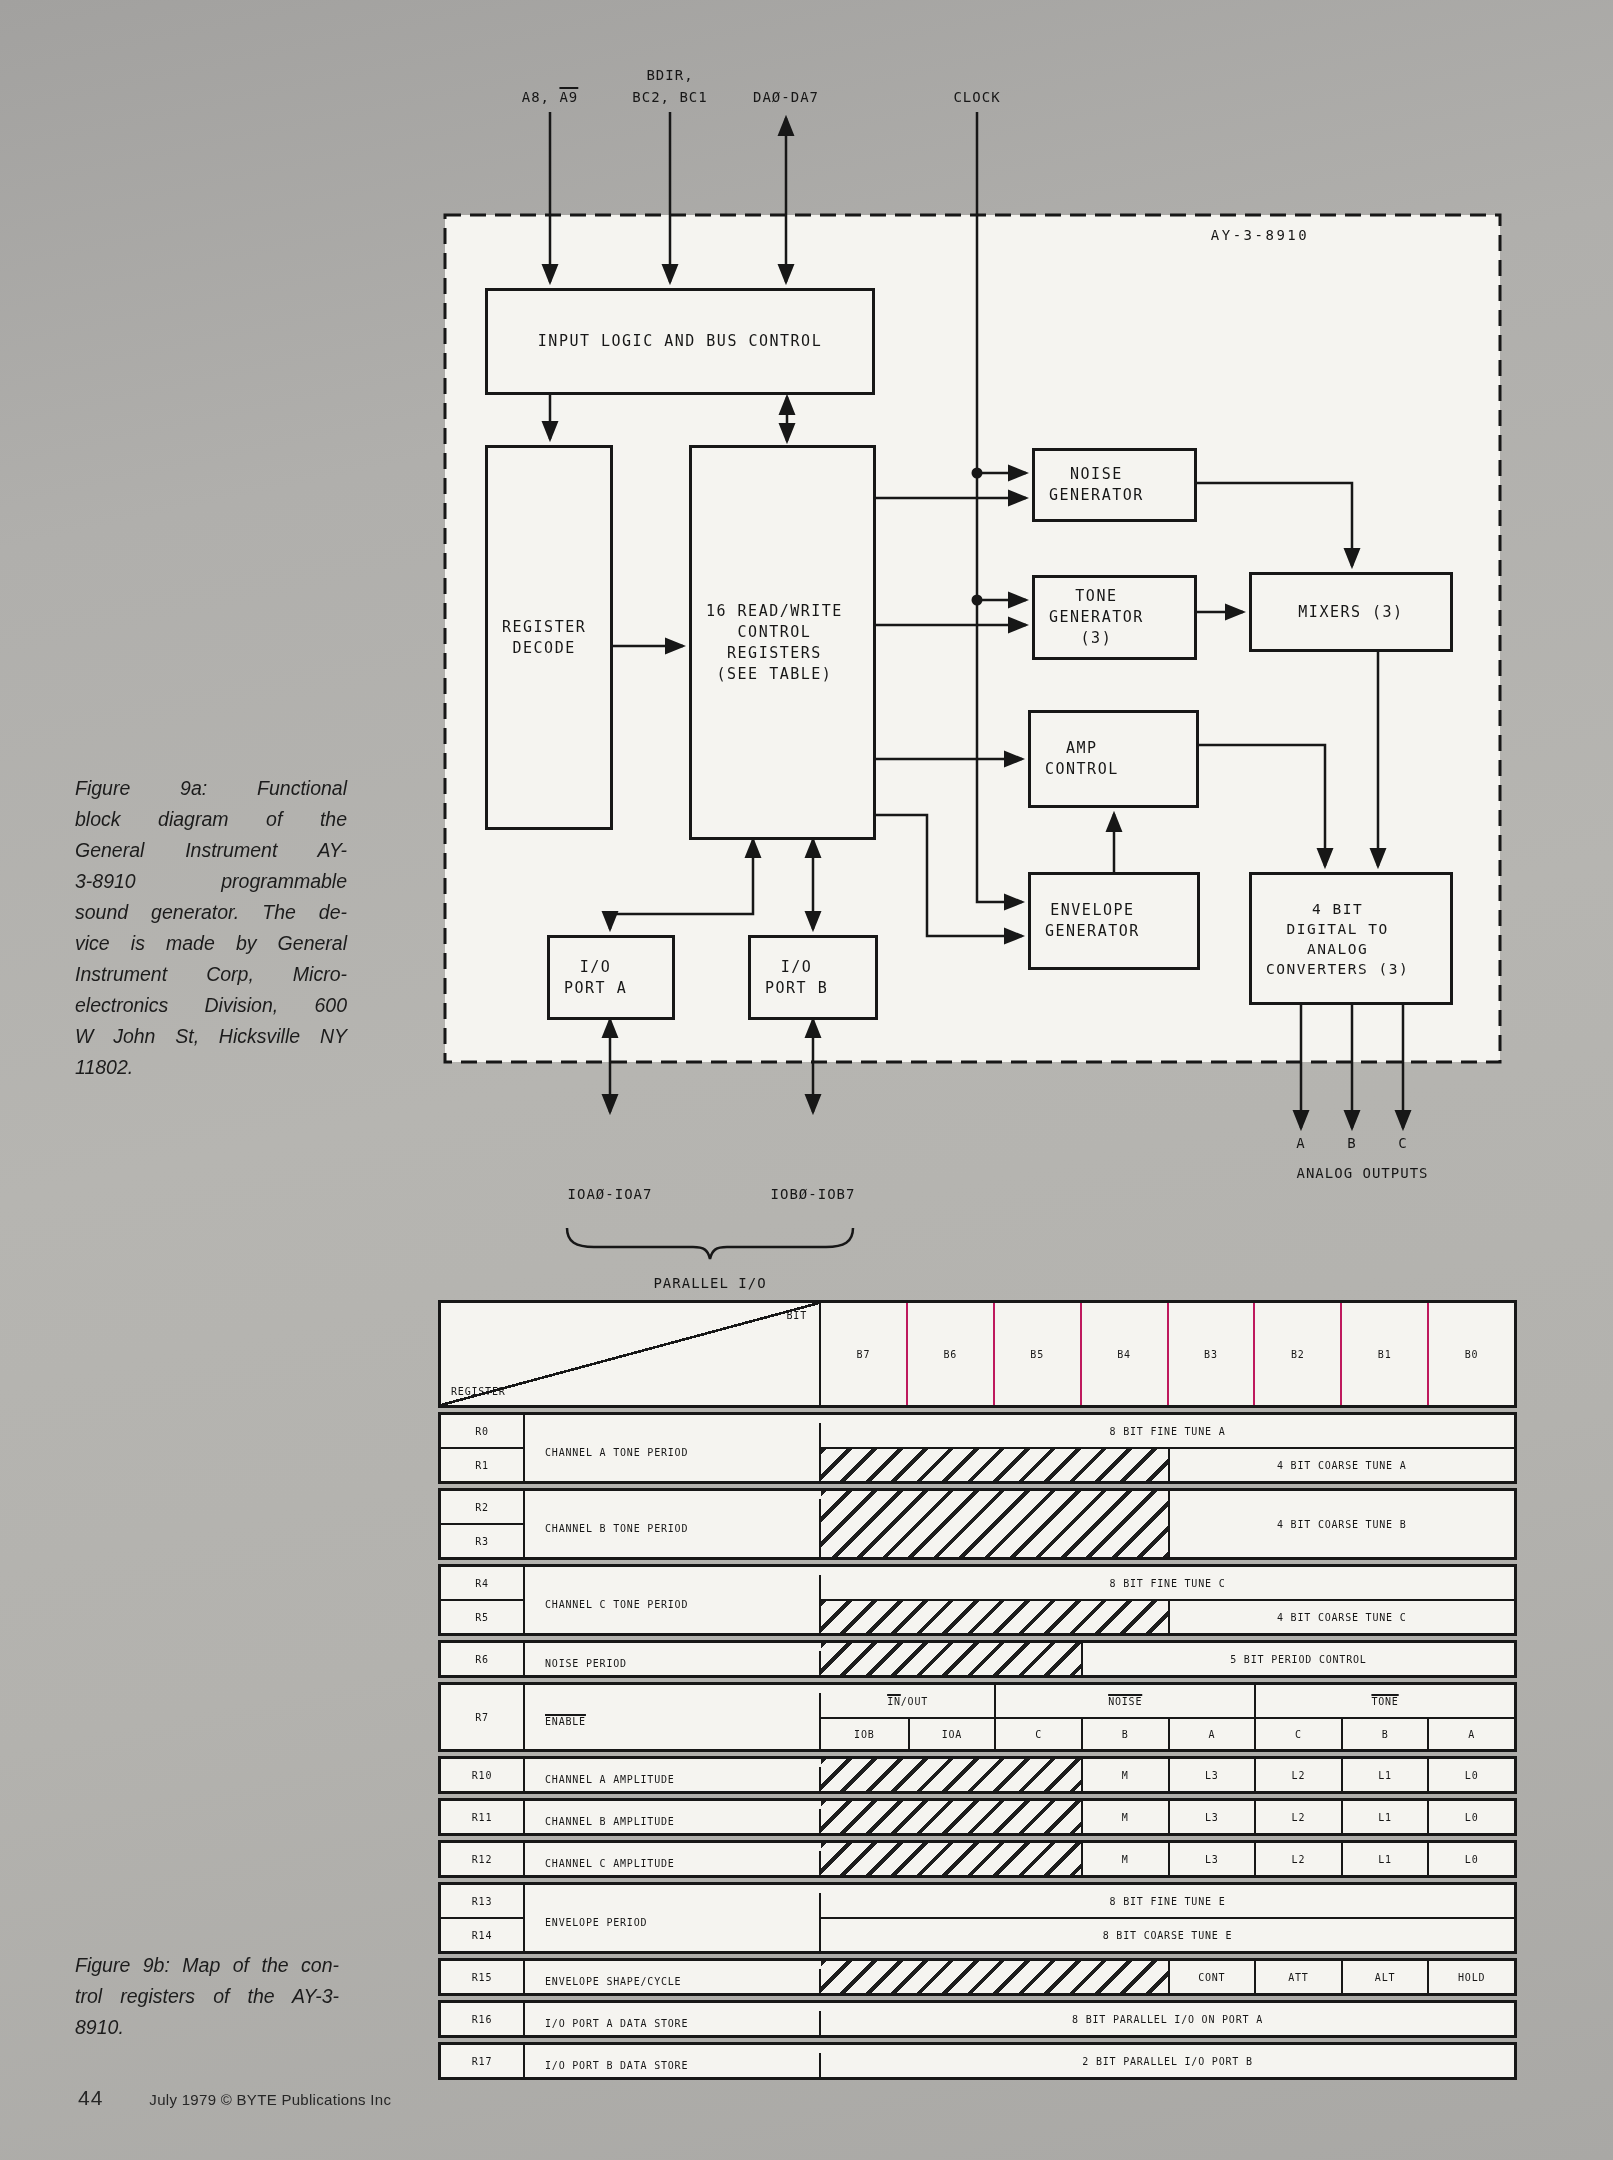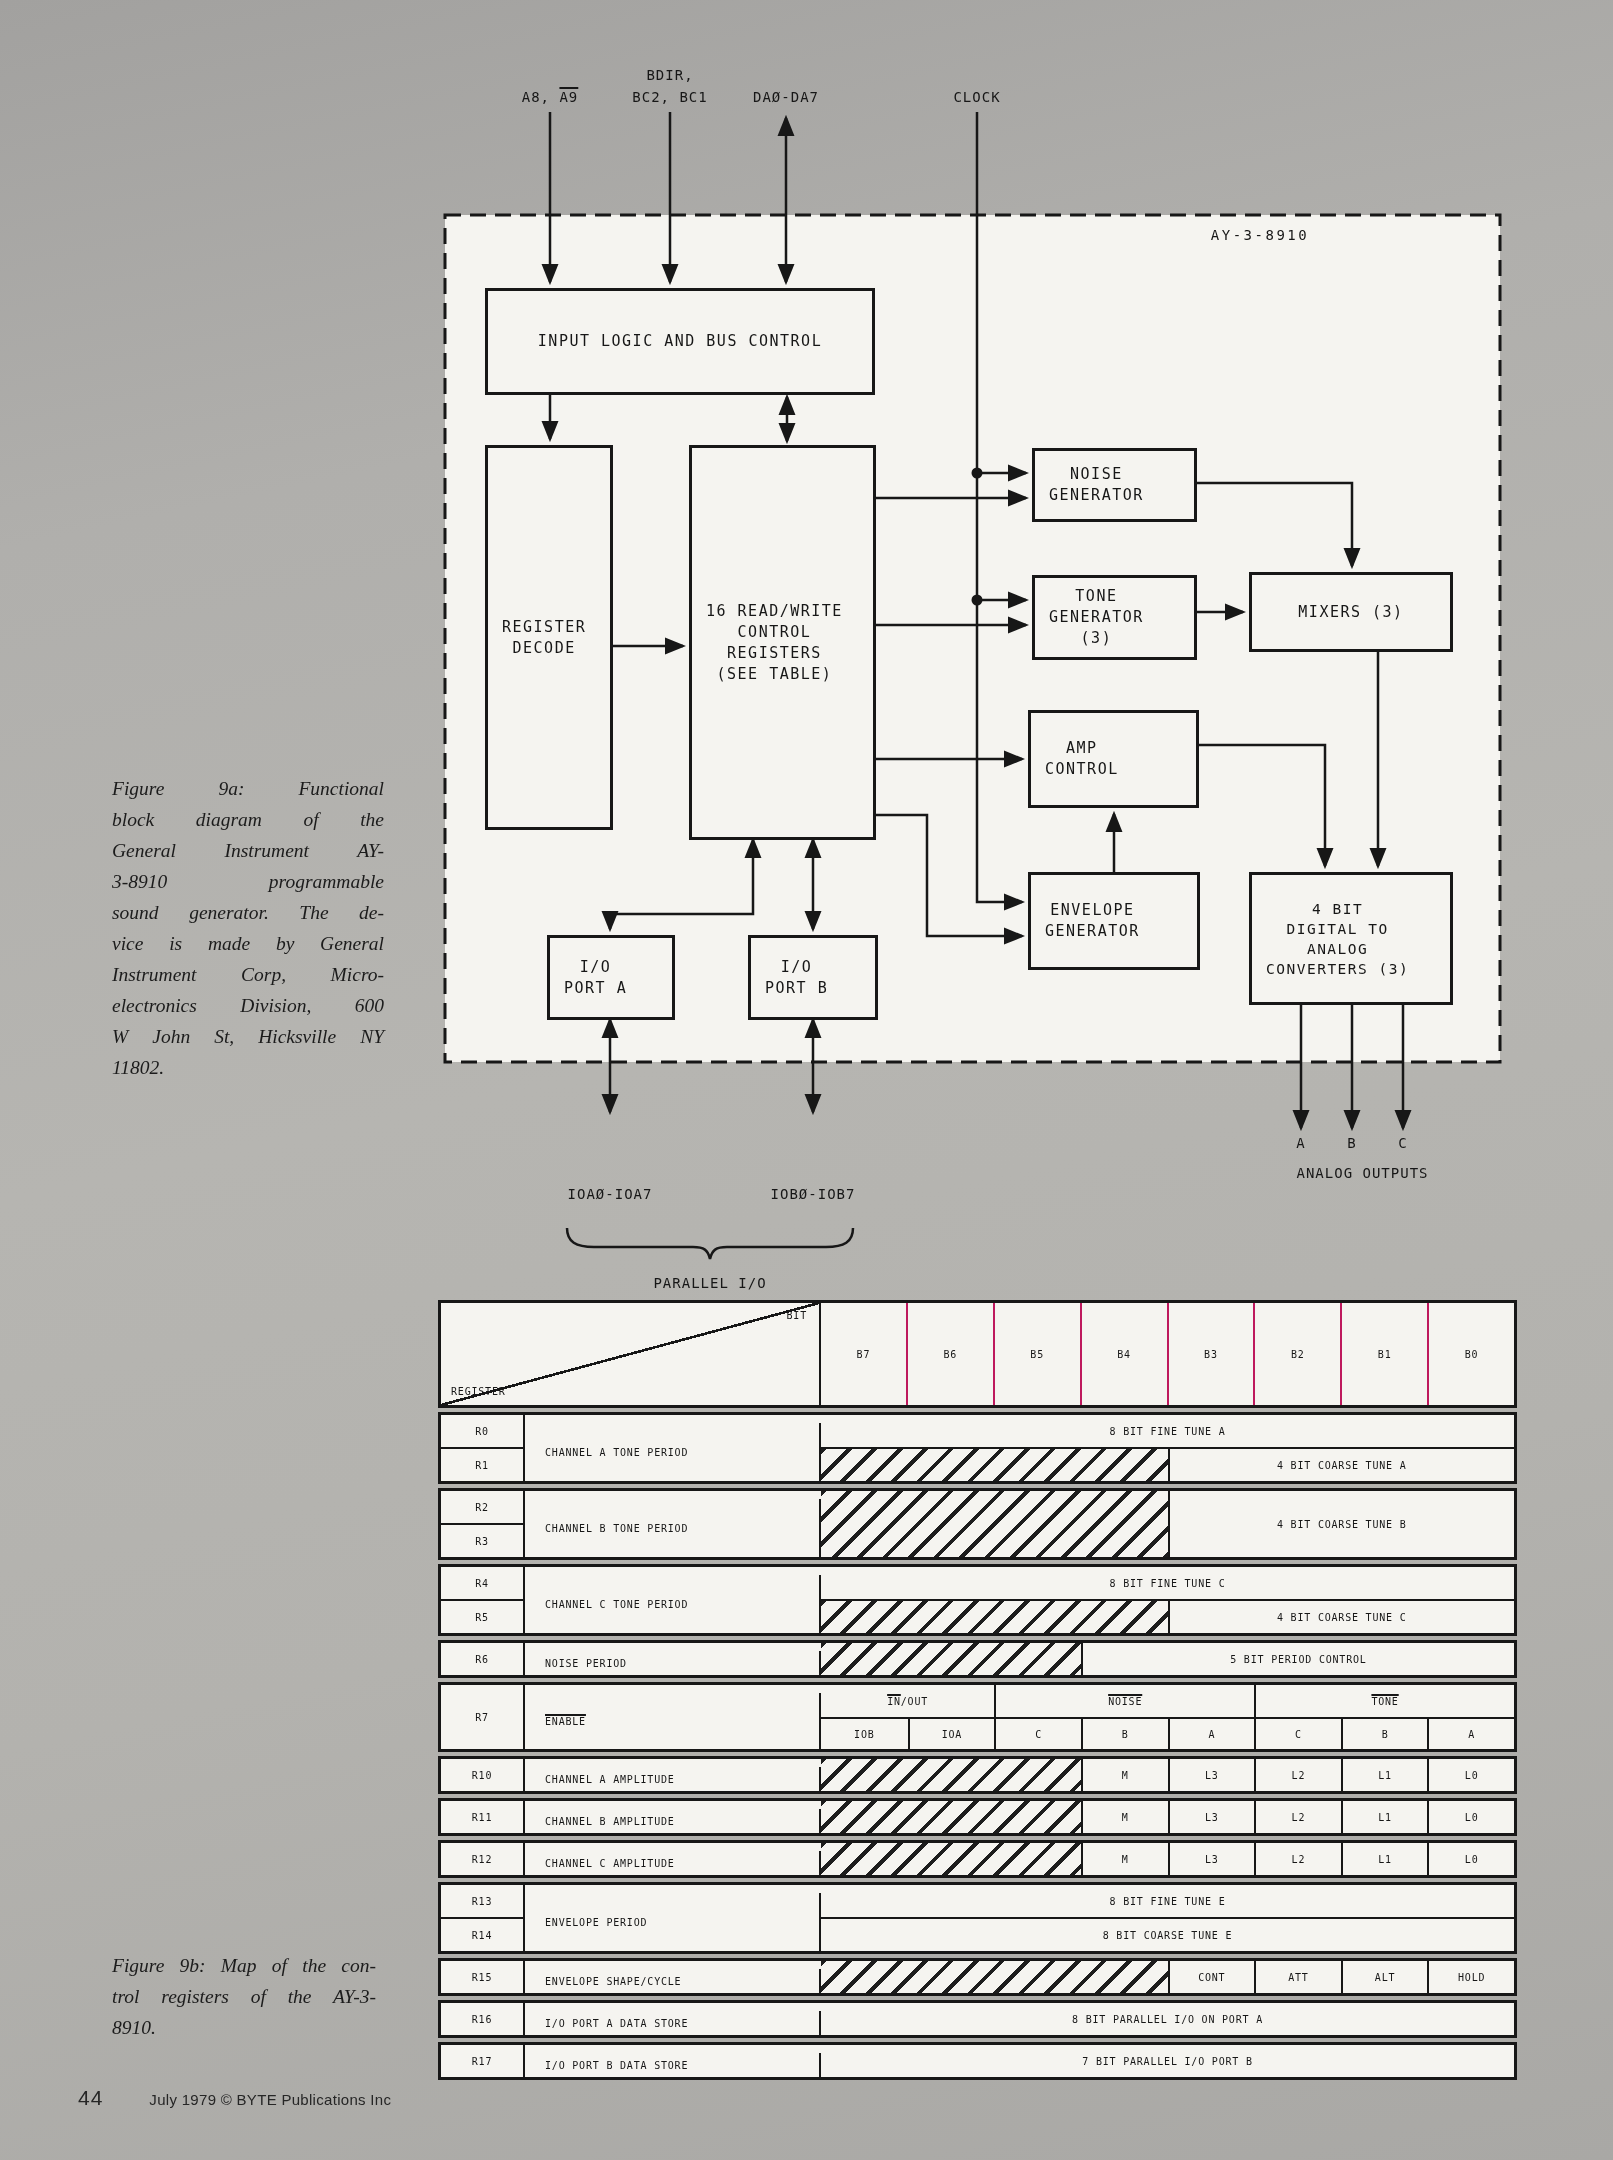--- a/index.html
+++ b/index.html
@@ -7,22 +7,22 @@
         background:linear-gradient(168deg,#a2a19f 0%,#b0afac 22%,#b6b5b1 48%,#b3b2ae 70%,#a9a8a5 100%);
         font-family:"DejaVu Sans Mono",monospace;color:#171717;}
   svg.wires{position:absolute;left:0;top:0;z-index:1;}
   .bbox{position:absolute;z-index:2;background:#f5f4f0;border:3px solid #171717;
         display:flex;align-items:center;box-sizing:border-box;}
   .bbox.center{justify-content:center;text-align:center;}
   .bbox.left{padding-left:14px;}
   .blabel{white-space:pre-line;font-size:15px;letter-spacing:1.5px;line-height:21px;text-align:center;}
   .dlabel{position:absolute;z-index:2;font-size:14px;letter-spacing:1px;text-align:center;line-height:22px;}
   .ovl{text-decoration:overline;text-decoration-thickness:2px;}
-  .cap{position:absolute;z-index:2;font-family:Liberation Serif, serif;font-style:italic;
-       font-size:19.5px;line-height:31px;color:#1c1c1c;margin-left:37px;}
+  .cap{position:absolute;z-index:2;font-family:Liberation Sans, sans-serif;font-style:italic;
+       font-size:19.5px;line-height:31px;color:#1c1c1c;}
   .capline{text-align:justify;text-align-last:justify;}
   .capline.last{text-align-last:left;}
   .footer{position:absolute;z-index:2;left:78px;top:2086px;display:flex;align-items:baseline;
           font-family:"Liberation Sans",sans-serif;color:#262626;}
   .pageno{font-size:21px;font-weight:normal;letter-spacing:1px;}
   .credit{font-size:15px;margin-left:46px;letter-spacing:.3px;}
 
   
   .rtable{position:absolute;z-index:2;left:438px;top:1300px;width:1079px;box-sizing:border-box;
           font-size:10px;letter-spacing:.8px;}
@@ -394,21 +394,21 @@
         </div>
     </div>
 
     <div class="tg">
       <div class="cn">
           <div class="rn">R17</div>
         </div>
       <div class="cm">I/O PORT B DATA STORE</div>
       <div class="cb">
           <div class="trow">
-            <div class="cell grow">7 BIT PARALLEL I/O PORT B</div>
+            <div class="cell grow">2 BIT PARALLEL I/O PORT B</div>
           </div>
         </div>
     </div>
   </div>
 
   <div class="footer">
     <span class="pageno">44</span>
     <span class="credit">July 1979 © BYTE Publications Inc</span>
   </div>
 

